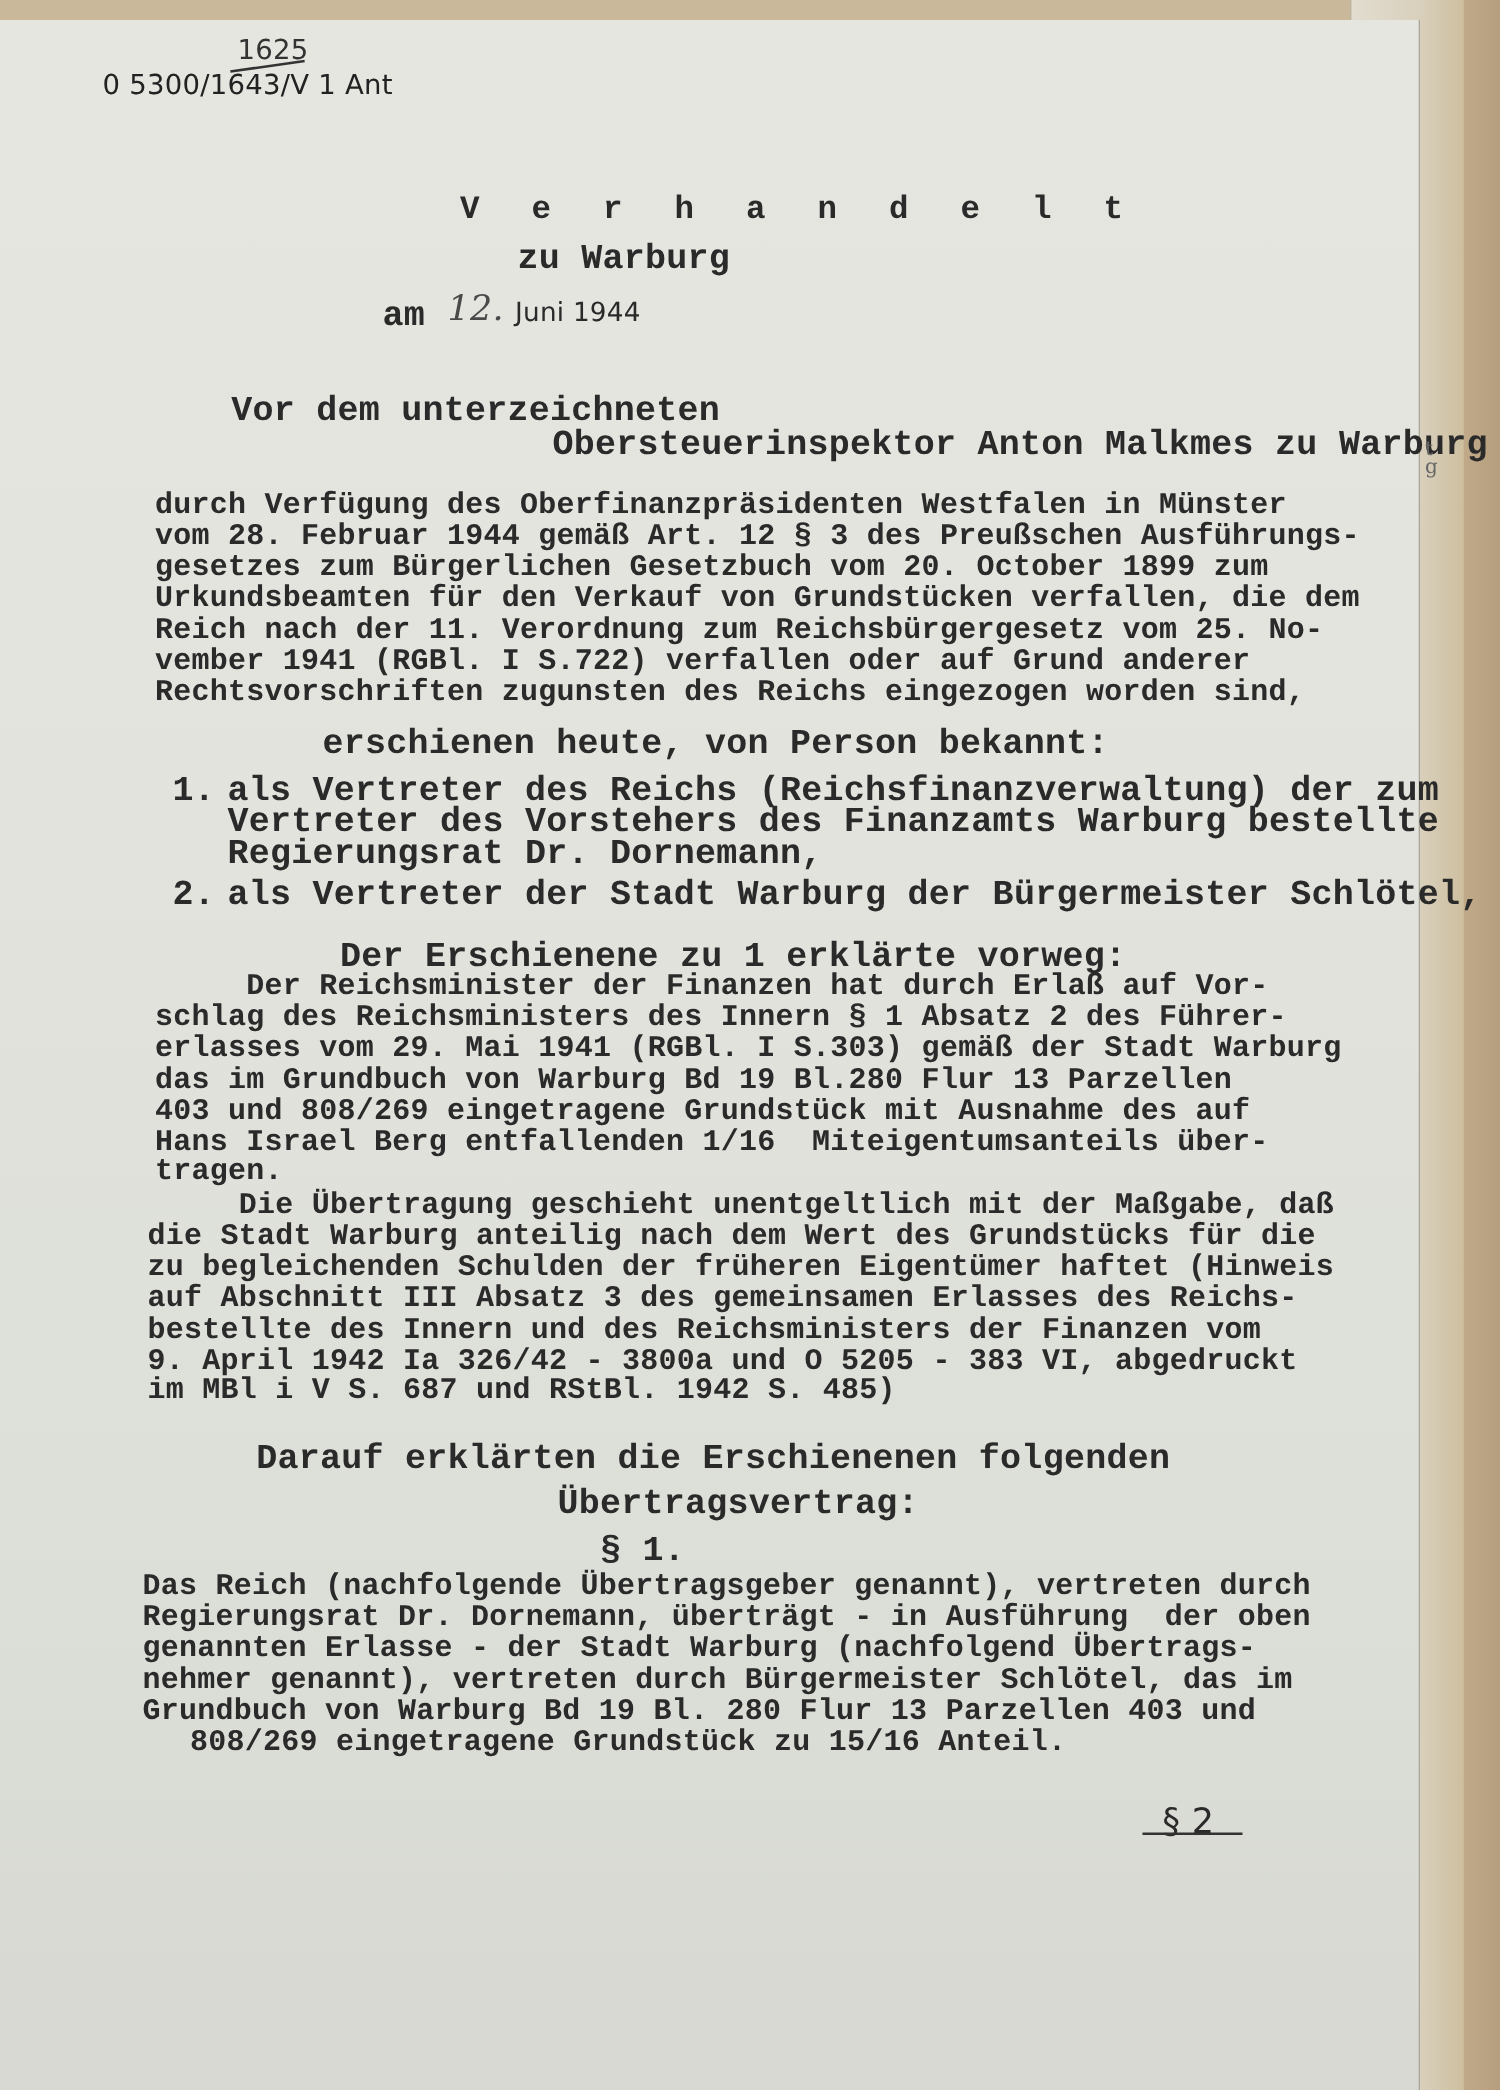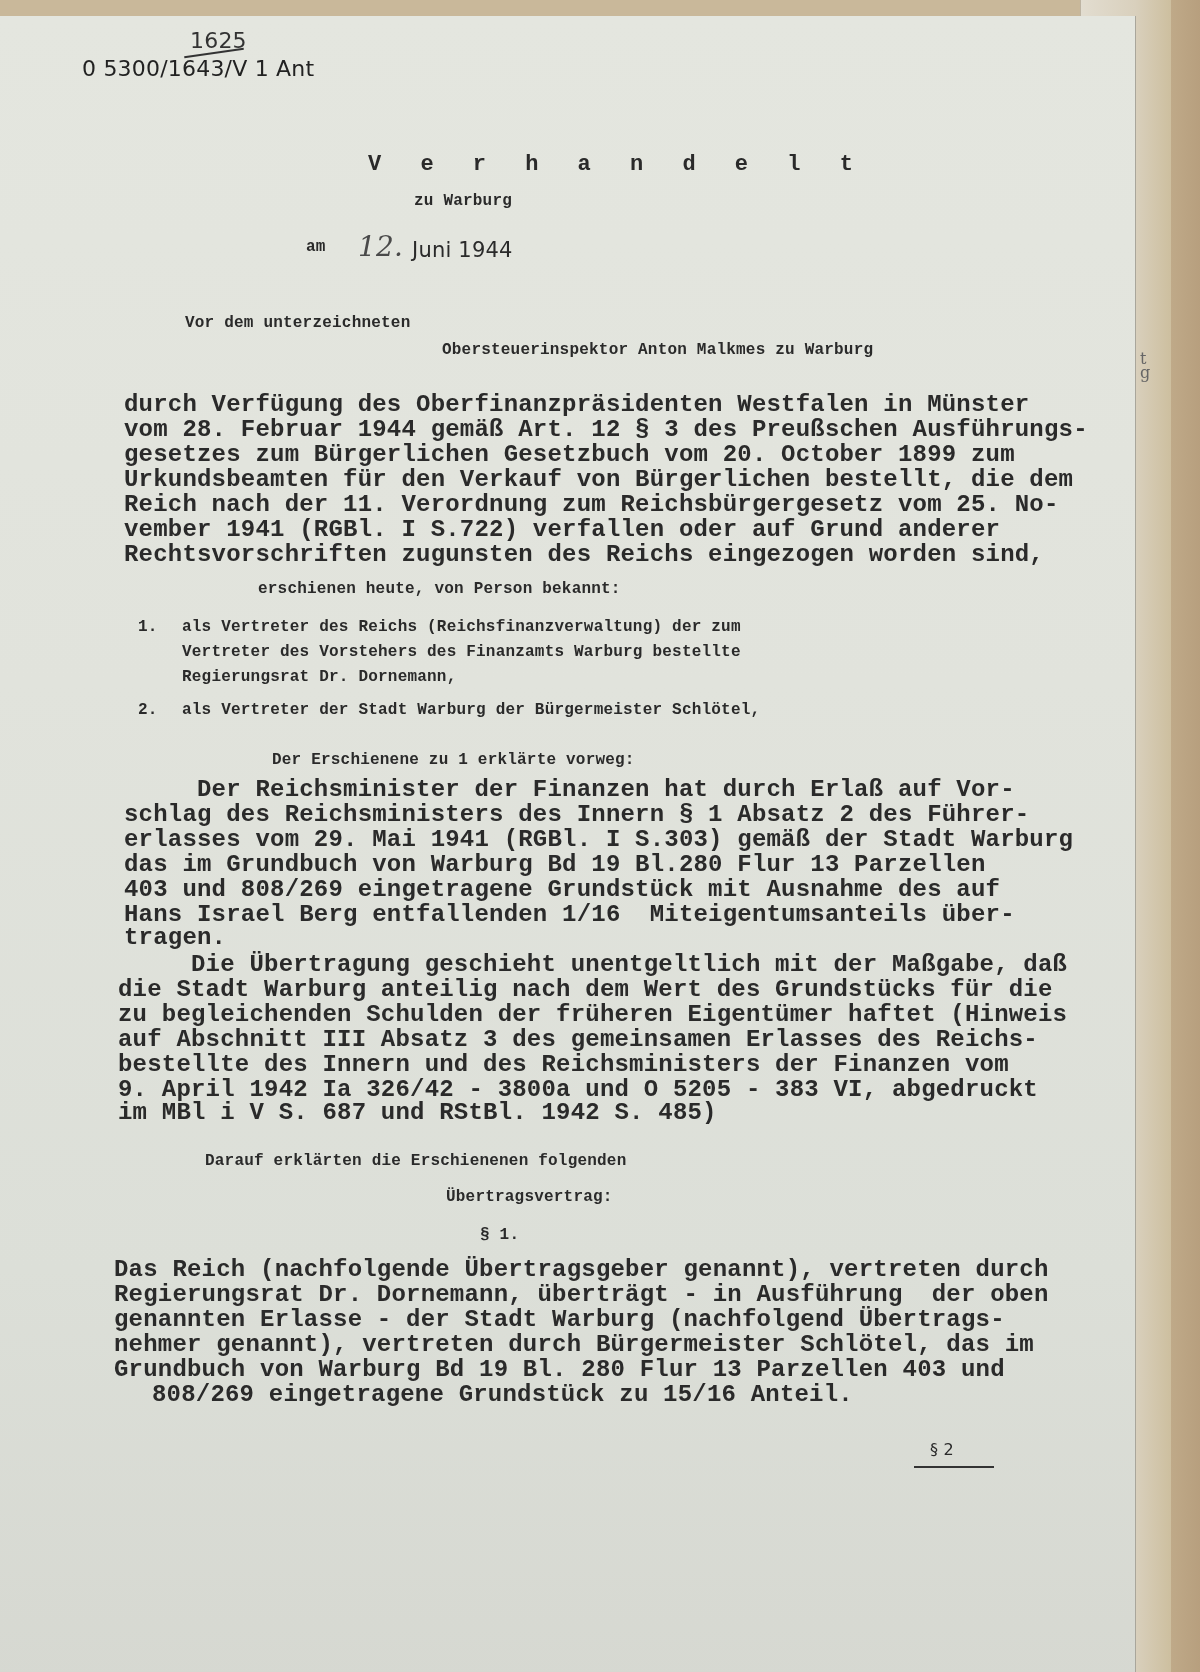--- a/index.html
+++ b/index.html
@@ -18,27 +18,27 @@
     background: linear-gradient(90deg, #e2ddd0 0%, #d9d0bd 60%, #cdbf9f 100%);
     border-left: 1px solid #bdb4a2;
   }
   .page {
     position: absolute; left: 0; top: 16px; width: 1135px; height: 1672px;
     background: linear-gradient(180deg, #e4e6df 0%, #e1e3dc 40%, #dcdfd8 75%, #d6d8d1 100%);
     border-right: 1px solid #a9a69b;
     color: #2b2b2b;
   }
   .t {
-    position: absolute; white-space: pre; font-size: 16px; font-weight: bold;
+    position: absolute; white-space: pre; font-size: 28px; font-weight: bold;
     letter-spacing: 0.2px; color: #2a2a2a;
   }
   .ref { left: 82px; top: 40px; font-size: 22px; font-weight: normal; font-family: "DejaVu Sans", sans-serif; color: #222; }
   .ref-above { left: 190px; top: 12px; font-size: 22px; font-weight: normal; font-family: "DejaVu Sans", sans-serif; color: #333; }
   .strike { position: absolute; left: 184px; top: 36px; width: 60px; height: 2px; background: #333; transform: rotate(-8deg); }
-  .title { left: 368px; top: 136px; letter-spacing: 13px; font-size: 22px; }
+  .title { left: 368px; top: 136px; letter-spacing: 13px; font-size: 26px; }
   .place { left: 414px; top: 176px; }
   .date-am { left: 306px; top: 222px; }
   .date-hand { left: 358px; top: 214px; font-family: "DejaVu Serif", serif; font-style: italic; font-weight: normal; font-size: 28px; color: #4a4a4a; }
   .date-rest { left: 412px; top: 222px; font-weight: normal; font-family: "DejaVu Sans", sans-serif; font-size: 21px; }
   .hand-g { left: 1140px; top: 352px; font-family: "DejaVu Serif", serif; font-weight: normal; font-size: 16px; color: #666; line-height: 14px; }
   .body-line { font-size: 24px; }
   .sec2-underline { position: absolute; left: 914px; top: 1450px; width: 80px; height: 2px; background: #333; }
 </style>
 </head>
 <body>
@@ -56,21 +56,21 @@
   <span class="t date-am">am</span>
   <span class="t date-hand">12.</span>
   <span class="t date-rest">Juni 1944</span>
 
   <span class="t" style="left:185px;top:298px;">Vor dem unterzeichneten</span>
   <span class="t" style="left:442px;top:325px;">Obersteuerinspektor Anton Malkmes zu Warburg</span>
 
   <span class="t body-line" style="left:124px;top:375px;">durch Verfügung des Oberfinanzpräsidenten Westfalen in Münster</span>
   <span class="t body-line" style="left:124px;top:400px;">vom 28. Februar 1944 gemäß Art. 12 § 3 des Preußschen Ausführungs-</span>
   <span class="t body-line" style="left:124px;top:425px;">gesetzes zum Bürgerlichen Gesetzbuch vom 20. October 1899 zum</span>
-  <span class="t body-line" style="left:124px;top:450px;">Urkundsbeamten für den Verkauf von Bürgerlichen bestellt, die dem</span>
+  <span class="t body-line" style="left:124px;top:450px;">Urkundsbeamten für den Verkauf von Grundstücken verfallen, die dem</span>
   <span class="t body-line" style="left:124px;top:475px;">Reich nach der 11. Verordnung zum Reichsbürgergesetz vom 25. No-</span>
   <span class="t body-line" style="left:124px;top:500px;">vember 1941 (RGBl. I S.722) verfallen oder auf Grund anderer</span>
   <span class="t body-line" style="left:124px;top:525px;">Rechtsvorschriften zugunsten des Reichs eingezogen worden sind,</span>
 
   <span class="t" style="left:258px;top:564px;">erschienen heute, von Person bekannt:</span>
 
   <span class="t" style="left:138px;top:602px;">1.</span>
   <span class="t" style="left:182px;top:602px;">als Vertreter des Reichs (Reichsfinanzverwaltung) der zum</span>
   <span class="t" style="left:182px;top:627px;">Vertreter des Vorstehers des Finanzamts Warburg bestellte</span>
   <span class="t" style="left:182px;top:652px;">Regierungsrat Dr. Dornemann,</span>

